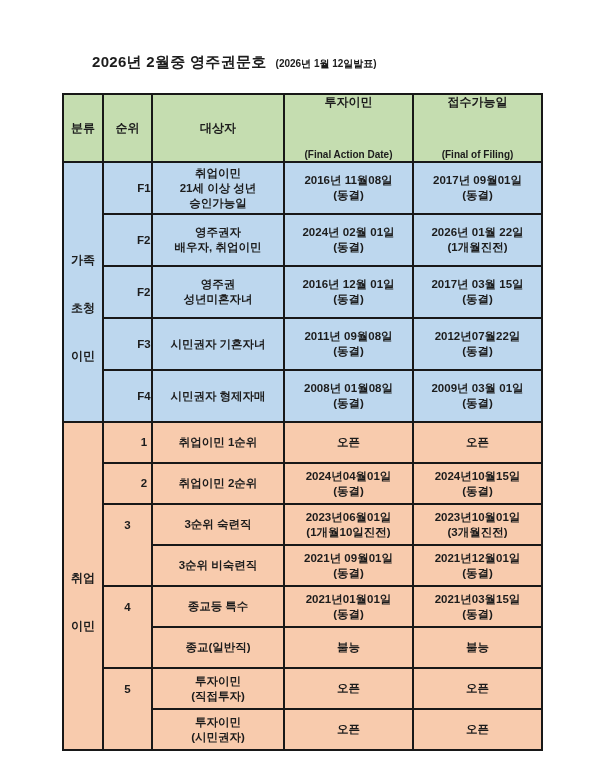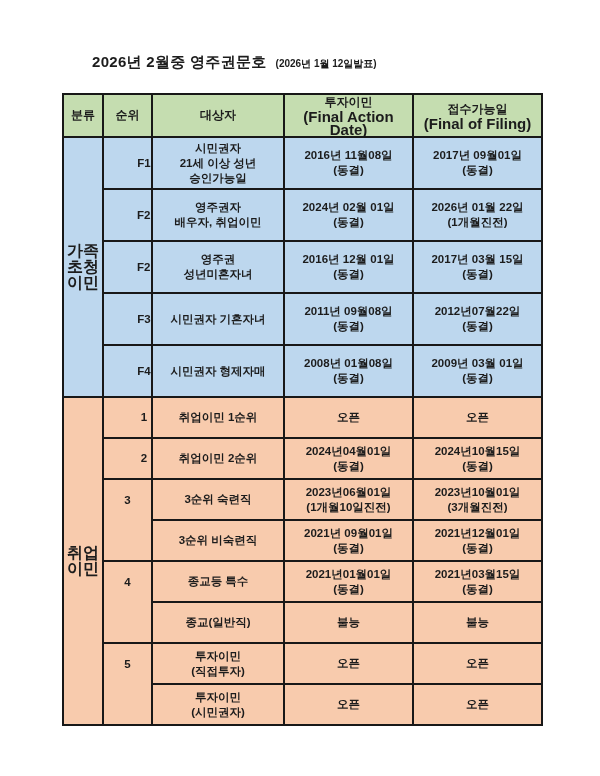--- a/index.html
+++ b/index.html
@@ -10,22 +10,22 @@
   .subtitle{font-size:10px;font-weight:bold;}
   table.bulletin{position:absolute;left:62px;top:93px;width:479px;border-collapse:collapse;table-layout:fixed;}
   .bulletin th,.bulletin td{border:2px solid #181818;padding:0;text-align:center;vertical-align:middle;font-weight:bold;overflow:hidden;}
   .bulletin th{background:var(--header_bg,#c5ddb0);height:37px;font-size:12px;}
   tbody.fam td{background:var(--family_bg,#bdd7ee);}
   tbody.emp td{background:var(--employment_bg,#f8cbad);}
   tbody.fam tr{height:52px;}
   tbody.emp tr{height:41px;}
   .ln{display:block;font-size:11.5px;line-height:15px;}
   th .ln{font-size:12px;line-height:15px;}
-  th .en{font-size:15px;line-height:13px;}
-  .cat .ln{font-size:16px;line-height:16px;}
+  th .en{font-size:10px;line-height:13px;margin-top:38px;}
+  .cat .ln{font-size:12px;line-height:16px;margin-top:32px;}
   td.mnum{vertical-align:top;}
   td.mnum .num{display:block;height:41px;line-height:41px;font-size:11.5px;}
   td.pr{font-size:11.5px;padding-left:33px;}
 </style>
 </head>
 <body>
 
 <div class="page">
   <div class="title-row">
     <span class="title">2026년 2월중 영주권문호</span>
@@ -66,21 +66,21 @@
       <tr>
         <td class="cat" rowspan="5">
           <span class="ln">가족</span>
           <span class="ln">초청</span>
           <span class="ln">이민</span>
         </td>
         <td class="pr">
             <span class="ln">F1</span>
           </td>
         <td>
-          <span class="ln">시민권자</span>
+          <span class="ln">취업이민</span>
           <span class="ln">21세 이상 성년</span>
           <span class="ln">승인가능일</span>
         </td>
         <td>
           <span class="ln">2016년 11월08일</span>
           <span class="ln">(동결)</span>
         </td>
         <td>
           <span class="ln">2017년 09월01일</span>
           <span class="ln">(동결)</span>

